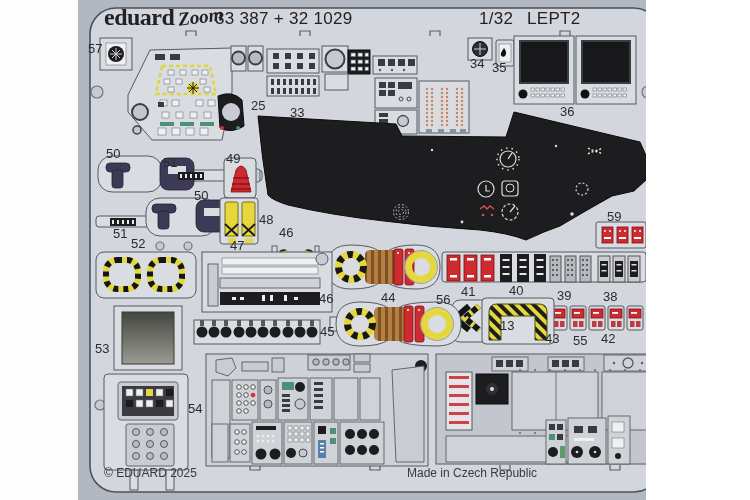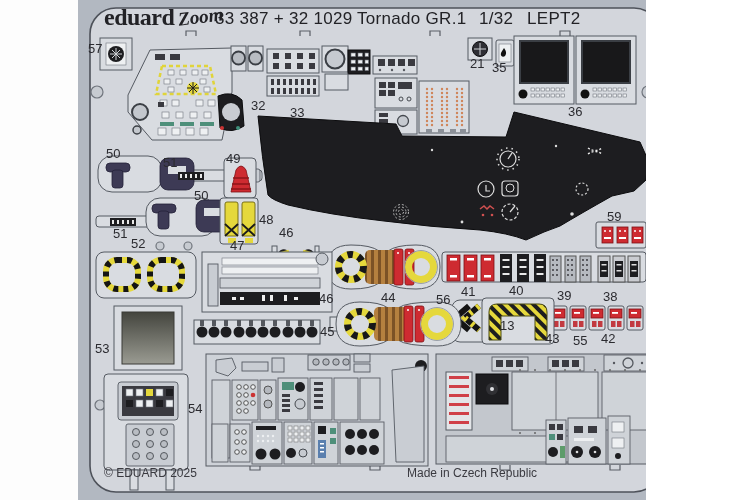--- a/index.html
+++ b/index.html
@@ -884,33 +884,32 @@
     <rect class="pp3" x="608" y="416" width="22" height="48"></rect>
     <rect class="wht" x="612" y="422" width="12" height="10"></rect>
         <rect class="wht" x="612" y="438" width="12" height="10"></rect>
     <circle class="blk" cx="618" cy="456" r="3"></circle>
   </g>
 </svg>
 
 <div class="t brand" style="left:104px;top:4px;">eduard</div>
 <div class="t zoomlogo" style="left:178px;top:6px;">Zoom</div>
 <div class="t hdr" style="left:215px;top:9px;">33 387 + 32 1029</div>
-<div class="t hdr" style="left:357px;top:9px;">Tornado GR.1</div>
 <div class="t hdr" style="left:479px;top:9px;">1/32</div>
 <div class="t hdr" style="left:527px;top:9px;">LEPT2</div>
 <div class="t ftr" style="left:104px;top:466px;">© EDUARD 2025</div>
 <div class="t ftr" style="left:407px;top:466px;">Made in Czech Republic</div>
 
 <div style="position:absolute;left:0;top:0;width:750px;height:500px;pointer-events:none;">
       <div class="part-label" style="left: 88px; top: 41px;">57</div>
-      <div class="part-label" style="left: 251px; top: 98px;">32</div>
+      <div class="part-label" style="left: 251px; top: 98px;">25</div>
       <div class="part-label" style="left: 290px; top: 105px;">33</div>
-      <div class="part-label" style="left: 470px; top: 56px;">21</div>
+      <div class="part-label" style="left: 470px; top: 56px;">34</div>
       <div class="part-label" style="left: 492px; top: 60px;">35</div>
-      <div class="part-label" style="left: 560px; top: 104px; margin-left: 8px;">36</div>
+      <div class="part-label" style="left: 560px; top: 104px;">36</div>
       <div class="part-label" style="left: 607px; top: 209px;">59</div>
       <div class="part-label" style="left: 106px; top: 146px;">50</div>
       <div class="part-label" style="left: 163px; top: 155px;">51</div>
       <div class="part-label" style="left: 226px; top: 151px;">49</div>
       <div class="part-label" style="left: 194px; top: 188px;">50</div>
       <div class="part-label" style="left: 113px; top: 226px;">51</div>
       <div class="part-label" style="left: 131px; top: 236px;">52</div>
       <div class="part-label" style="left: 259px; top: 212px;">48</div>
       <div class="part-label" style="left: 230px; top: 238px;">47</div>
       <div class="part-label" style="left: 95px; top: 341px;">53</div>

